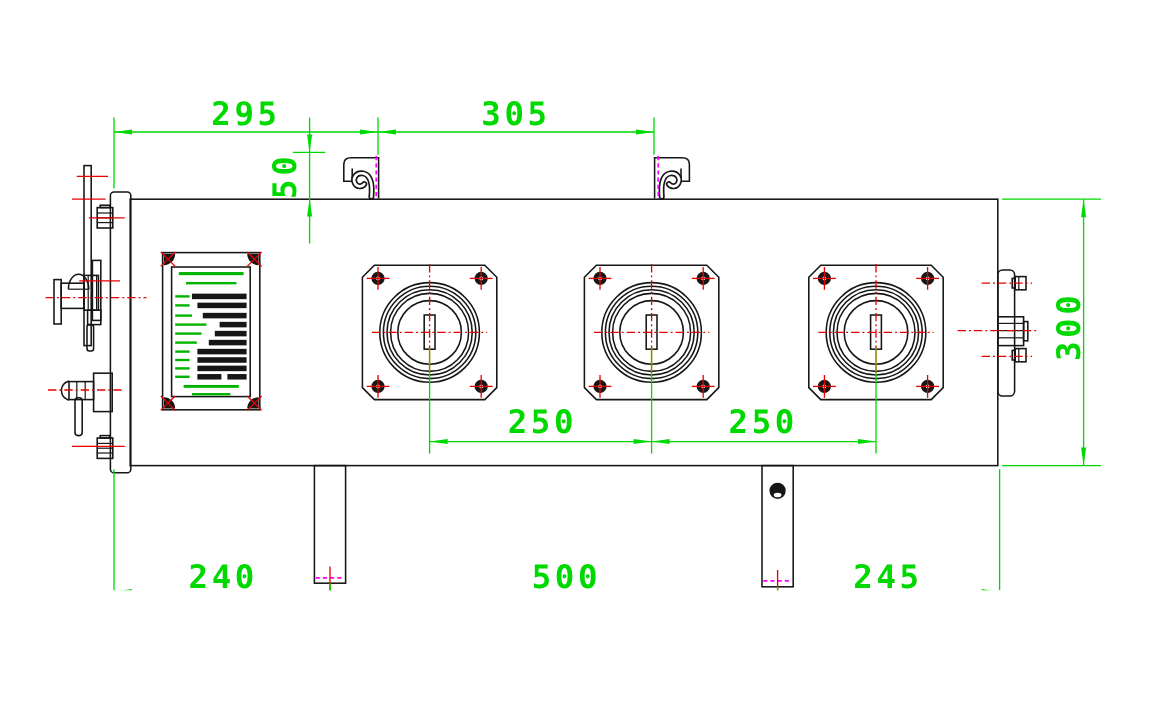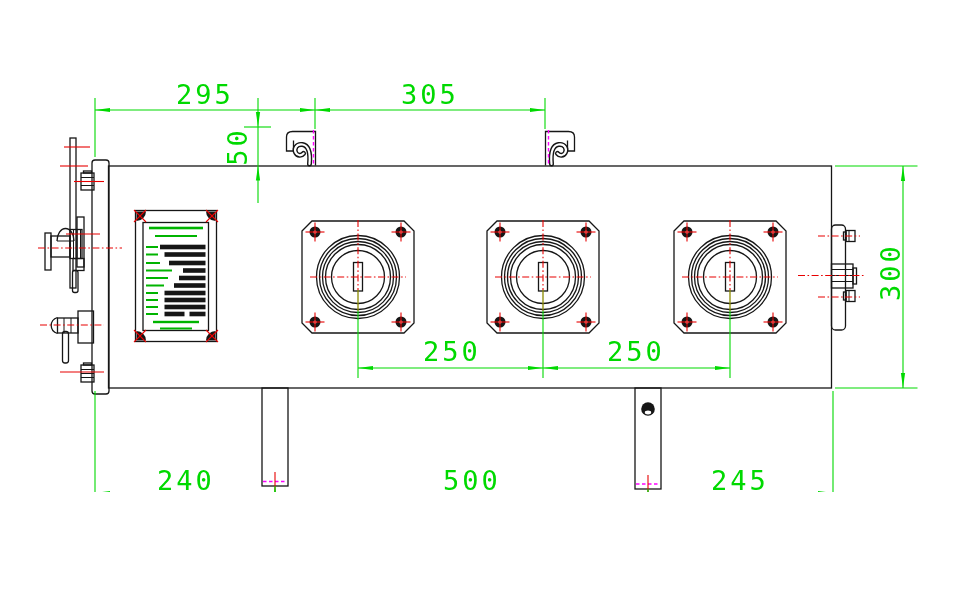--- a/index.html
+++ b/index.html
@@ -2,21 +2,21 @@
 <html style="--c-background: #ffffff; --c-outline: #161616; --c-dimension: #00d900; --c-centerline: #e80000; --c-marker: #ff00ff; --c-overlap: #8b8b00; --c-npgreen: #00b400;"><head>
 <meta charset="utf-8">
 <style>
   :root{
     --c-background:#ffffff; --c-outline:#161616; --c-dimension:#00d900;
     --c-centerline:#e80000; --c-marker:#ff00ff; --c-overlap:#8b8b00;
     --c-npgreen:#00b400;
   }
   html,body{margin:0;padding:0;background:var(--c-background);}
   .canvas{position:relative;width:960px;height:492px;background:var(--c-background);overflow:hidden;
-          font-family:"DejaVu Sans Mono", monospace;}
+          font-family:"DejaVu Sans Mono", monospace;font-weight:bold;}
   svg{position:absolute;left:0;top:0;}
   .ol{fill:none;stroke:var(--c-outline);stroke-width:1.3px;}
   .olt{fill:none;stroke:var(--c-outline);stroke-width:1px;}
   .olw{fill:#ffffff;stroke:var(--c-outline);stroke-width:1.3px;}
   .blk{fill:var(--c-outline);stroke:none;}
   .wht{fill:#ffffff;stroke:none;}
   .dim{fill:none;stroke:var(--c-dimension);stroke-width:1.1px;}
   .dimf{fill:var(--c-dimension);stroke:none;}
   .dimt{fill:var(--c-dimension);font-size:27px;letter-spacing:3px;text-anchor:middle;
         font-family:"DejaVu Sans Mono", monospace;}

